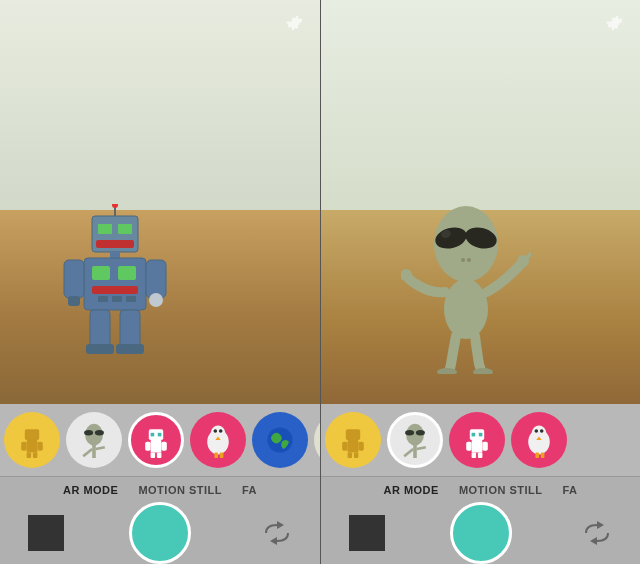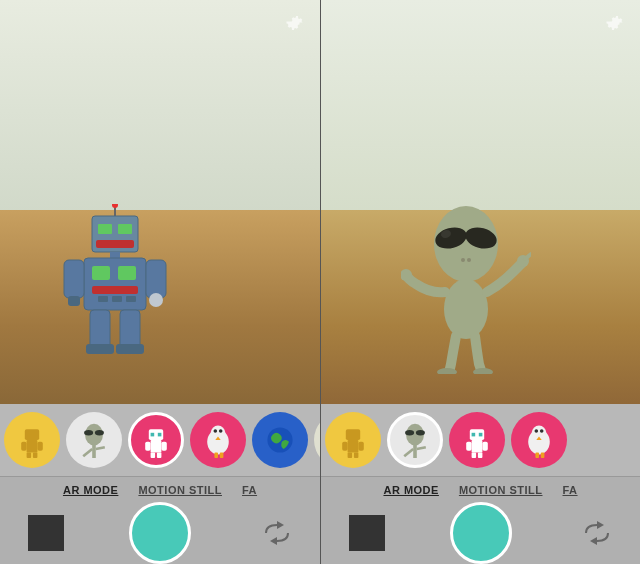--- a/index.html
+++ b/index.html
@@ -129,21 +129,20 @@
 
     .mode-tab {
       font-family: Arial, sans-serif;
       font-size: 11px;
       font-weight: 600;
       color: #444;
       padding: 0 10px;
       cursor: pointer;
       letter-spacing: 0.5px;
       text-transform: uppercase;
-      text-decoration: underline;
     }
 
     .mode-tab.active {
       color: #222;
       font-weight: 700;
     }
 
     
     .camera-buttons {
       display: flex;

